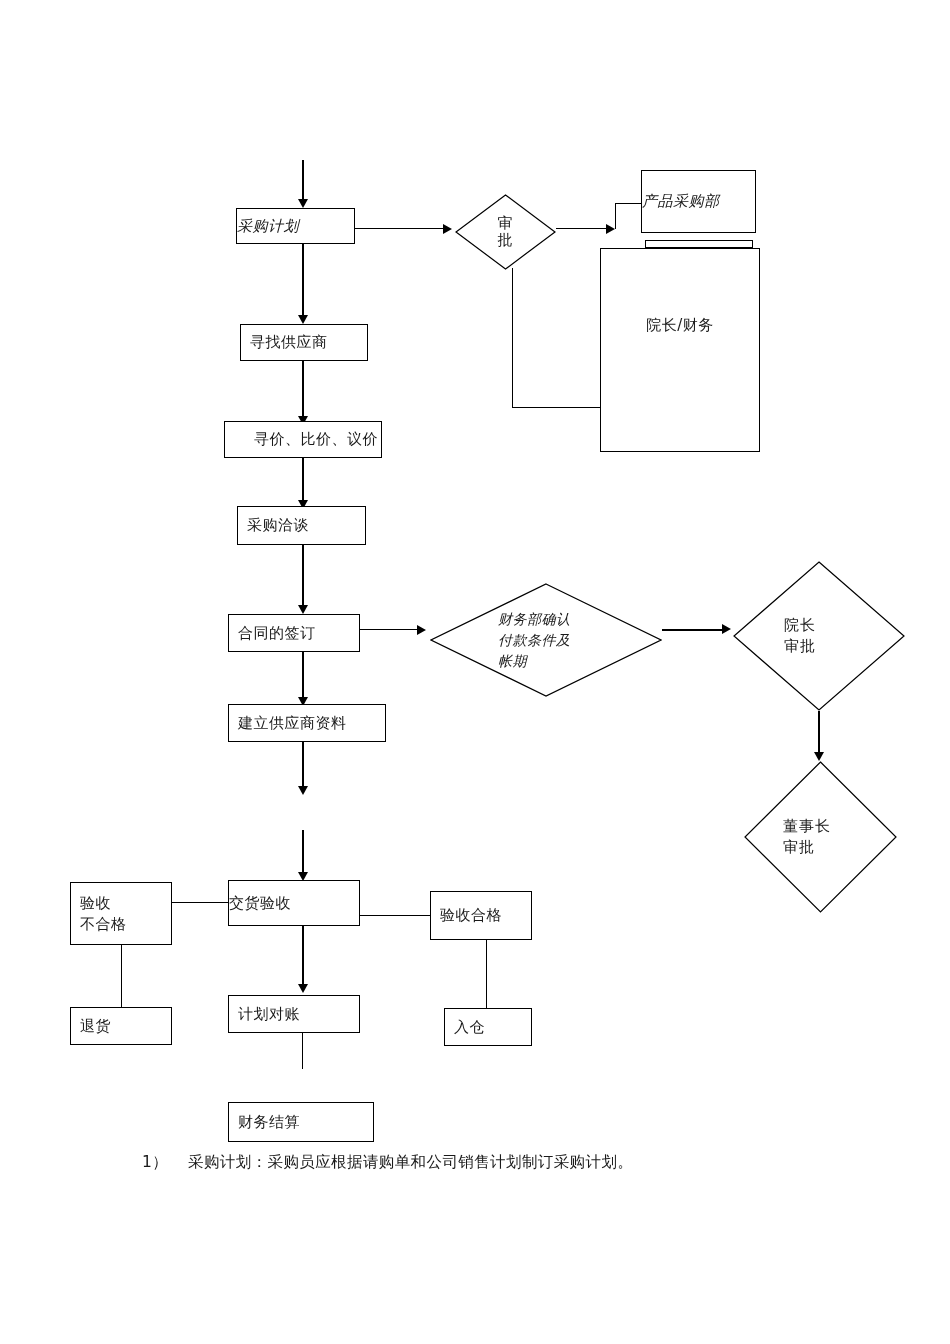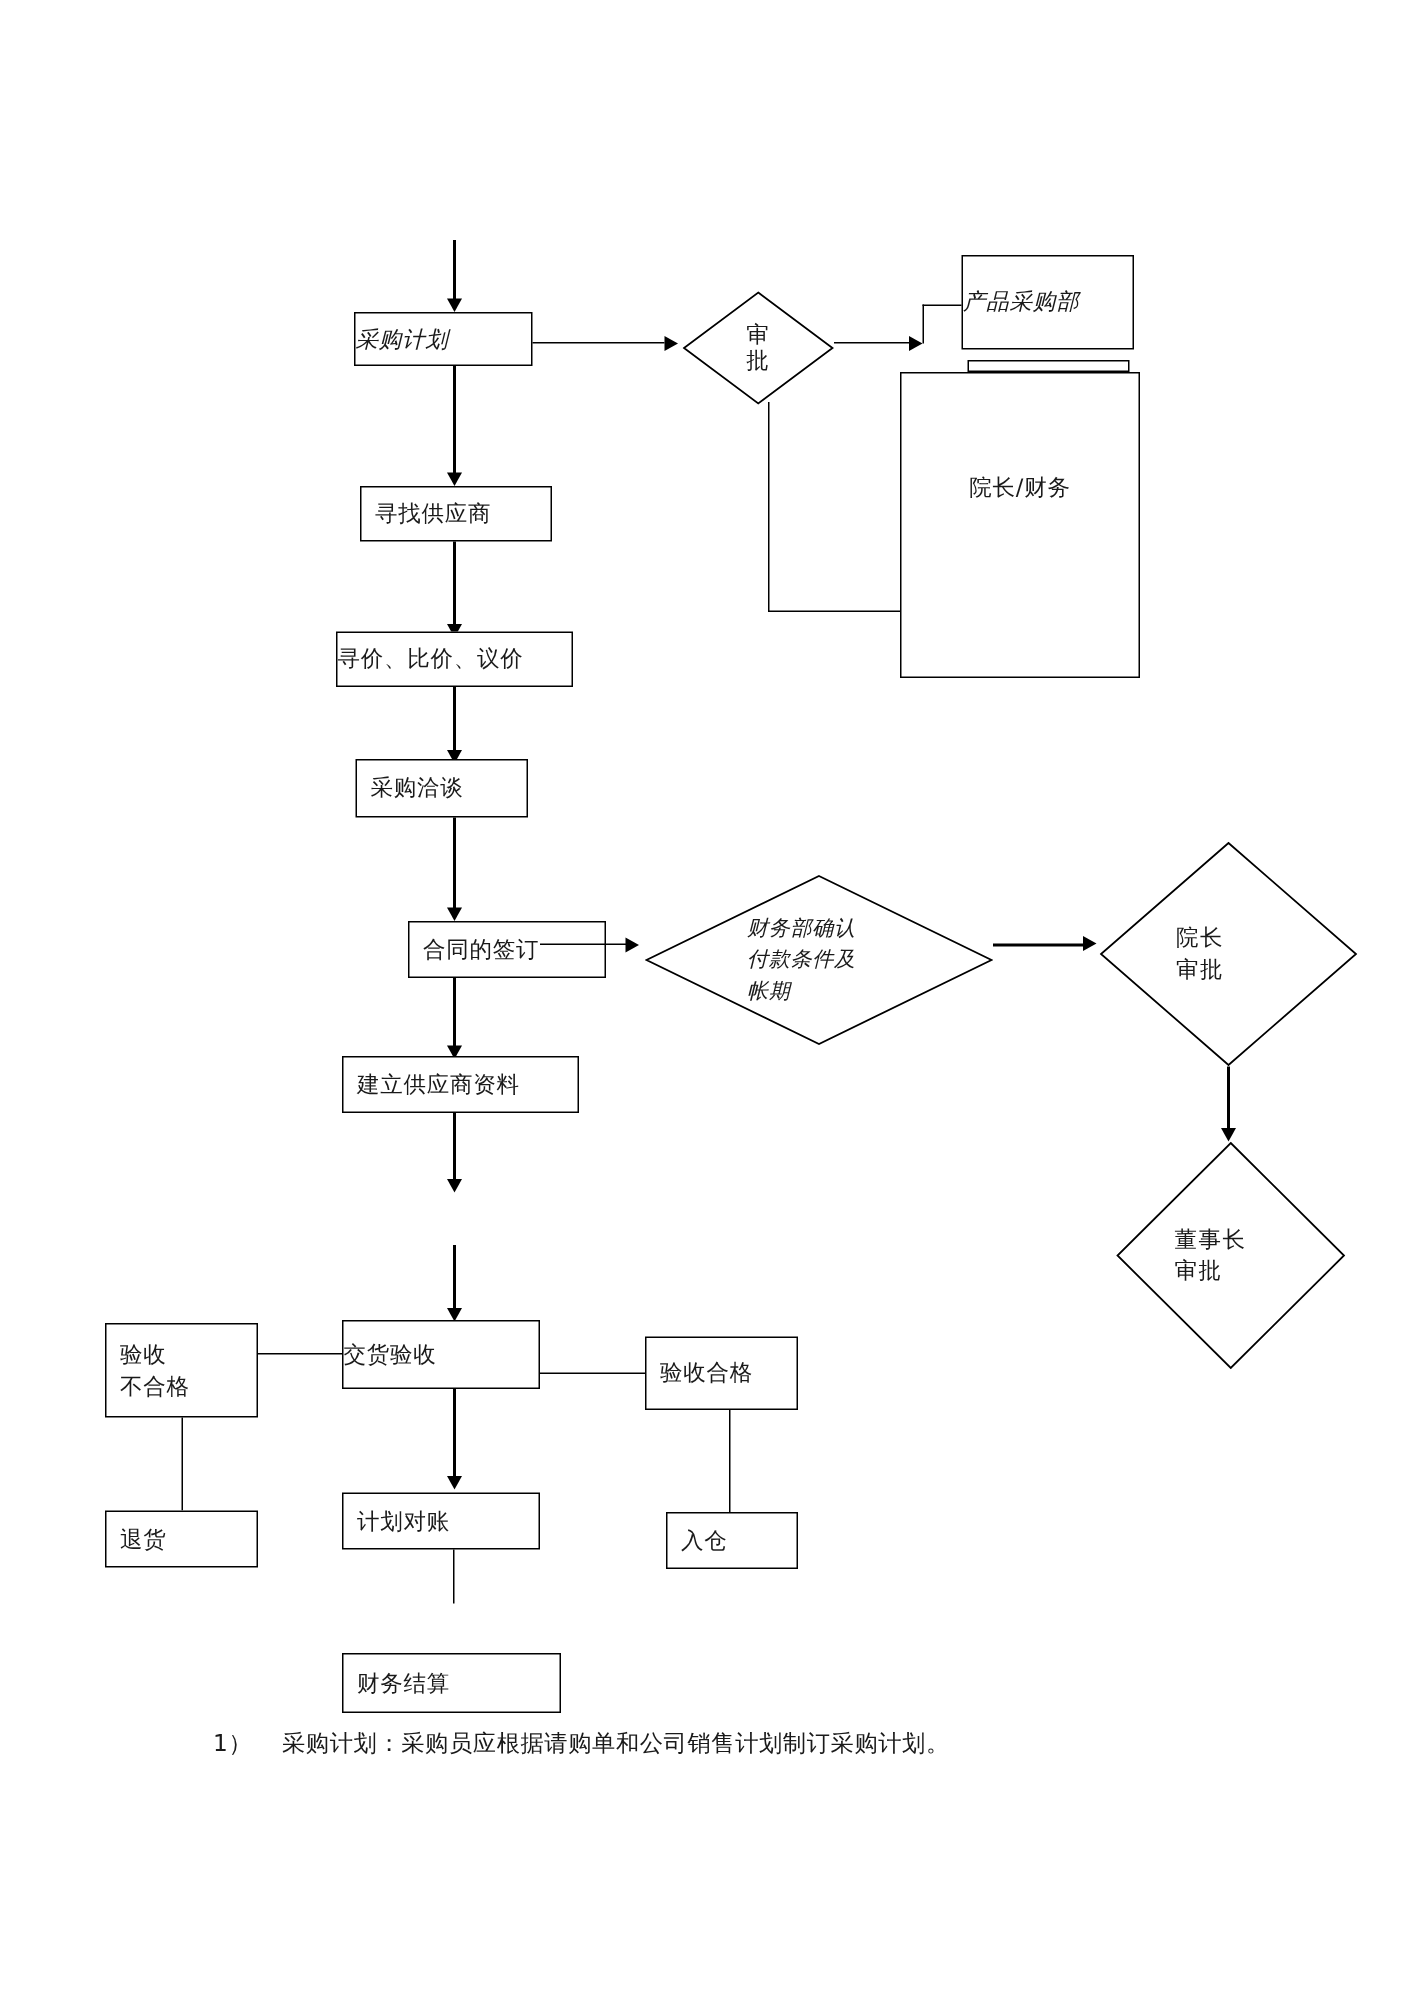--- a/index.html
+++ b/index.html
@@ -152,31 +152,31 @@
   </div>
 
   <div class="line-v thick" style="left:302px; top:244px; height:74px;"></div>
   <div class="arrow-down" style="left:298px; top:315px;"></div>
 
   <div class="node left" style="left:240px; top:324px; width:128px; height:37px;">寻找供应商</div>
 
   <div class="line-v thick" style="left:302px; top:361px; height:58px;"></div>
   <div class="arrow-down" style="left:298px; top:416px;"></div>
 
-  <div class="node center" style="left:224px; top:421px; width:158px; height:37px;">寻价、比价、议价</div>
+  <div class="node center" style="left:224px; top:421px; width:158px; height:37px;padding-left:29px;">寻价、比价、议价</div>
 
   <div class="line-v thick" style="left:302px; top:458px; height:45px;"></div>
   <div class="arrow-down" style="left:298px; top:500px;"></div>
 
-  <div class="node left" style="left:237px; top:506px; width:115px; height:39px;">采购洽谈</div>
+  <div class="node left" style="left:237px; top:506px; width:129px; height:39px;">采购洽谈</div>
 
   <div class="line-v thick" style="left:302px; top:545px; height:63px;"></div>
   <div class="arrow-down" style="left:298px; top:605px;"></div>
 
-  <div class="node left" style="left:228px; top:614px; width:132px; height:38px;margin-left:44px;">合同的签订</div>
+  <div class="node left" style="left:228px; top:614px; width:132px; height:38px;">合同的签订</div>
 
   <div class="line-h" style="left:360px; top:629px; width:58px;"></div>
   <div class="arrow-right" style="left:417px; top:625px;"></div>
 
   <div class="diamond" style="left:430px; top:583px; width:232px; height:114px;font-style:italic;">
     <svg width="232" height="114" viewBox="0 0 232 114">
       <polygon points="116,1 231,57 116,113 1,57" fill="#ffffff" stroke="#000000" stroke-width="1.2"></polygon>
     </svg>
     <div class="dlabel left narrow" style="padding-left:68px;">财务部确认
 付款条件及

